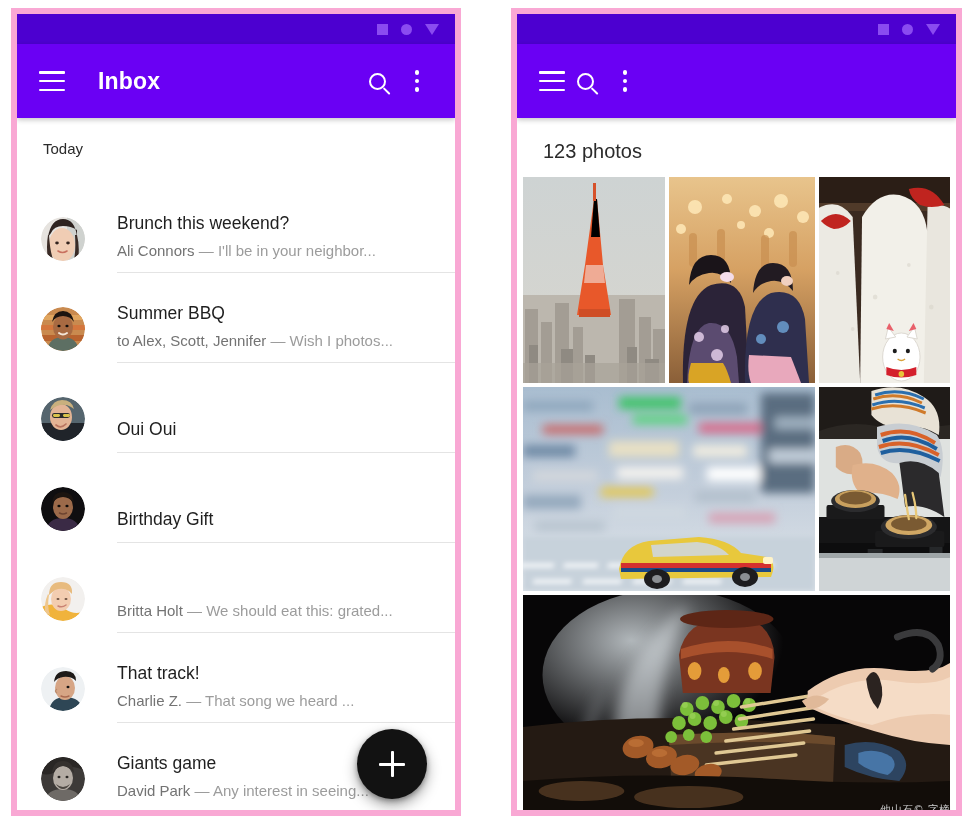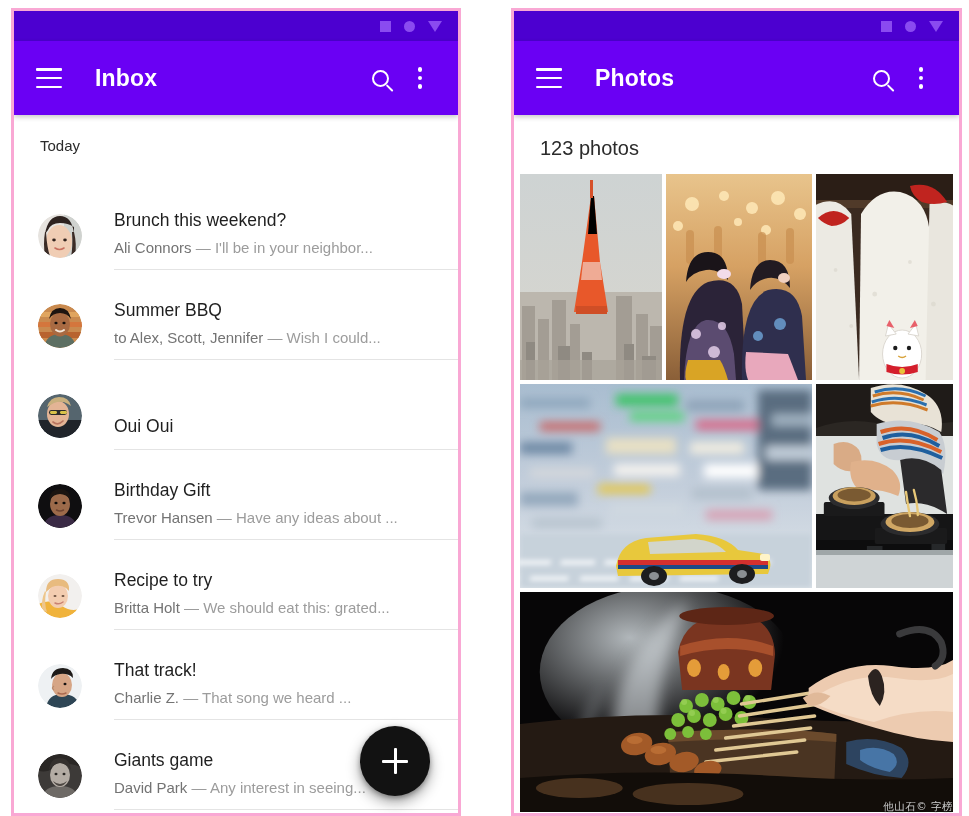--- a/index.html
+++ b/index.html
@@ -17,21 +17,21 @@
     width: 969px;
     height: 816px;
     background: #ffffff;
   }
 
   
   .phone {
     position: absolute;
     top: 8px;
     background: #ffffff;
-    border: 3px solid #f9a8d4;
+    border: 6px solid #f9a8d4;
     overflow: hidden;
   }
   #phone-inbox  { left: 11px;  width: 450px; height: 808px; }
   #phone-photos { left: 511px; width: 451px; height: 808px; }
 
   
   .status-bar {
     position: relative;
     height: 30px;
     background: #4c00d0;
@@ -325,21 +325,21 @@
             <ellipse cx="26" cy="19" rx="1.6" ry="1.3" fill="#120d0a"></ellipse>
             <path d="M18 26 Q22 29 26 26" stroke="#f4e6d8" stroke-width="2" fill="none" stroke-linecap="round"></path>
           </g>
             </svg>
         </div>
         <div class="mail-text">
           <div class="mail-subject">Summer BBQ</div>
           <div class="mail-meta">
             <span class="mail-sender">to Alex, Scott, Jennifer</span>
             <span class="mail-snippet">—</span>
-            <span class="mail-snippet">Wish I could...</span>
+            <span class="mail-snippet">Wish I photos...</span>
           </div>
           <div class="mail-divider" style="left:0;right:-14px;bottom:-12px"></div>
         </div>
       </div>
 
       <div class="mail-row">
         <div class="avatar">
           <svg viewBox="0 0 44 44">
               <defs>
                 <clipPath id="cp2">
@@ -378,25 +378,20 @@
             <ellipse cx="22" cy="20" rx="10" ry="12" fill="#9c6a4a"></ellipse>
             <path d="M11 16 Q12 5 22 5 Q32 5 33 16 Q28 10 22 10 Q16 10 11 16 Z" fill="#1b1410"></path>
             <ellipse cx="18" cy="19" rx="1.6" ry="1.3" fill="#0d0a08"></ellipse>
             <ellipse cx="26" cy="19" rx="1.6" ry="1.3" fill="#0d0a08"></ellipse>
             <path d="M18.5 26 Q22 28 25.5 26" stroke="#6d4330" stroke-width="1.5" fill="none" stroke-linecap="round"></path>
           </g>
             </svg>
         </div>
         <div class="mail-text">
           <div class="mail-subject">Birthday Gift</div>
-          <div class="mail-meta">
-            <span class="mail-sender">Trevor Hansen</span>
-            <span class="mail-snippet">—</span>
-            <span class="mail-snippet">Have any ideas about ...</span>
-          </div>
           <div class="mail-divider" style="left:0;right:-14px;bottom:-12px"></div>
         </div>
       </div>
 
       <div class="mail-row">
         <div class="avatar">
           <svg viewBox="0 0 44 44">
               <defs>
                 <clipPath id="cp4">
                   <circle cx="22" cy="22" r="22"></circle>
@@ -408,21 +403,20 @@
             <ellipse cx="20" cy="22" rx="10" ry="12" fill="#f3cdb0"></ellipse>
             <path d="M8 18 Q8 5 20 5 Q32 5 31 17 L28 14 Q22 10 14 13 Z" fill="#e8bb7e"></path>
             <path d="M8 18 Q6 30 9 38 L4 36 Q3 26 7 17 Z" fill="#eec68c"></path>
             <ellipse cx="17" cy="22" rx="1.5" ry="1" fill="#6d5140"></ellipse>
             <ellipse cx="25" cy="22" rx="1.5" ry="1" fill="#6d5140"></ellipse>
             <path d="M17 29 Q21 31 25 28" stroke="#c98272" stroke-width="1.5" fill="none" stroke-linecap="round"></path>
           </g>
             </svg>
         </div>
         <div class="mail-text">
-          <div class="mail-subject">Recipe to try</div>
           <div class="mail-meta">
             <span class="mail-sender">Britta Holt</span>
             <span class="mail-snippet">—</span>
             <span class="mail-snippet">We should eat this: grated...</span>
           </div>
           <div class="mail-divider" style="left:0;right:-14px;bottom:-12px"></div>
         </div>
       </div>
 
       <div class="mail-row">
@@ -499,21 +493,20 @@
       <div class="sb-circle"></div>
       <div class="sb-triangle"></div>
     </div>
 
     <div class="app-bar">
       <div class="menu-icon">
         <span></span>
           <span></span>
           <span></span>
       </div>
-      <div class="app-bar-title">Photos</div>
       <div class="bar-action">
         <div class="search-glyph"></div>
       </div>
       <div class="bar-action">
         <div class="dots-glyph">
           <i></i>
             <i></i>
             <i></i>
         </div>
       </div>

